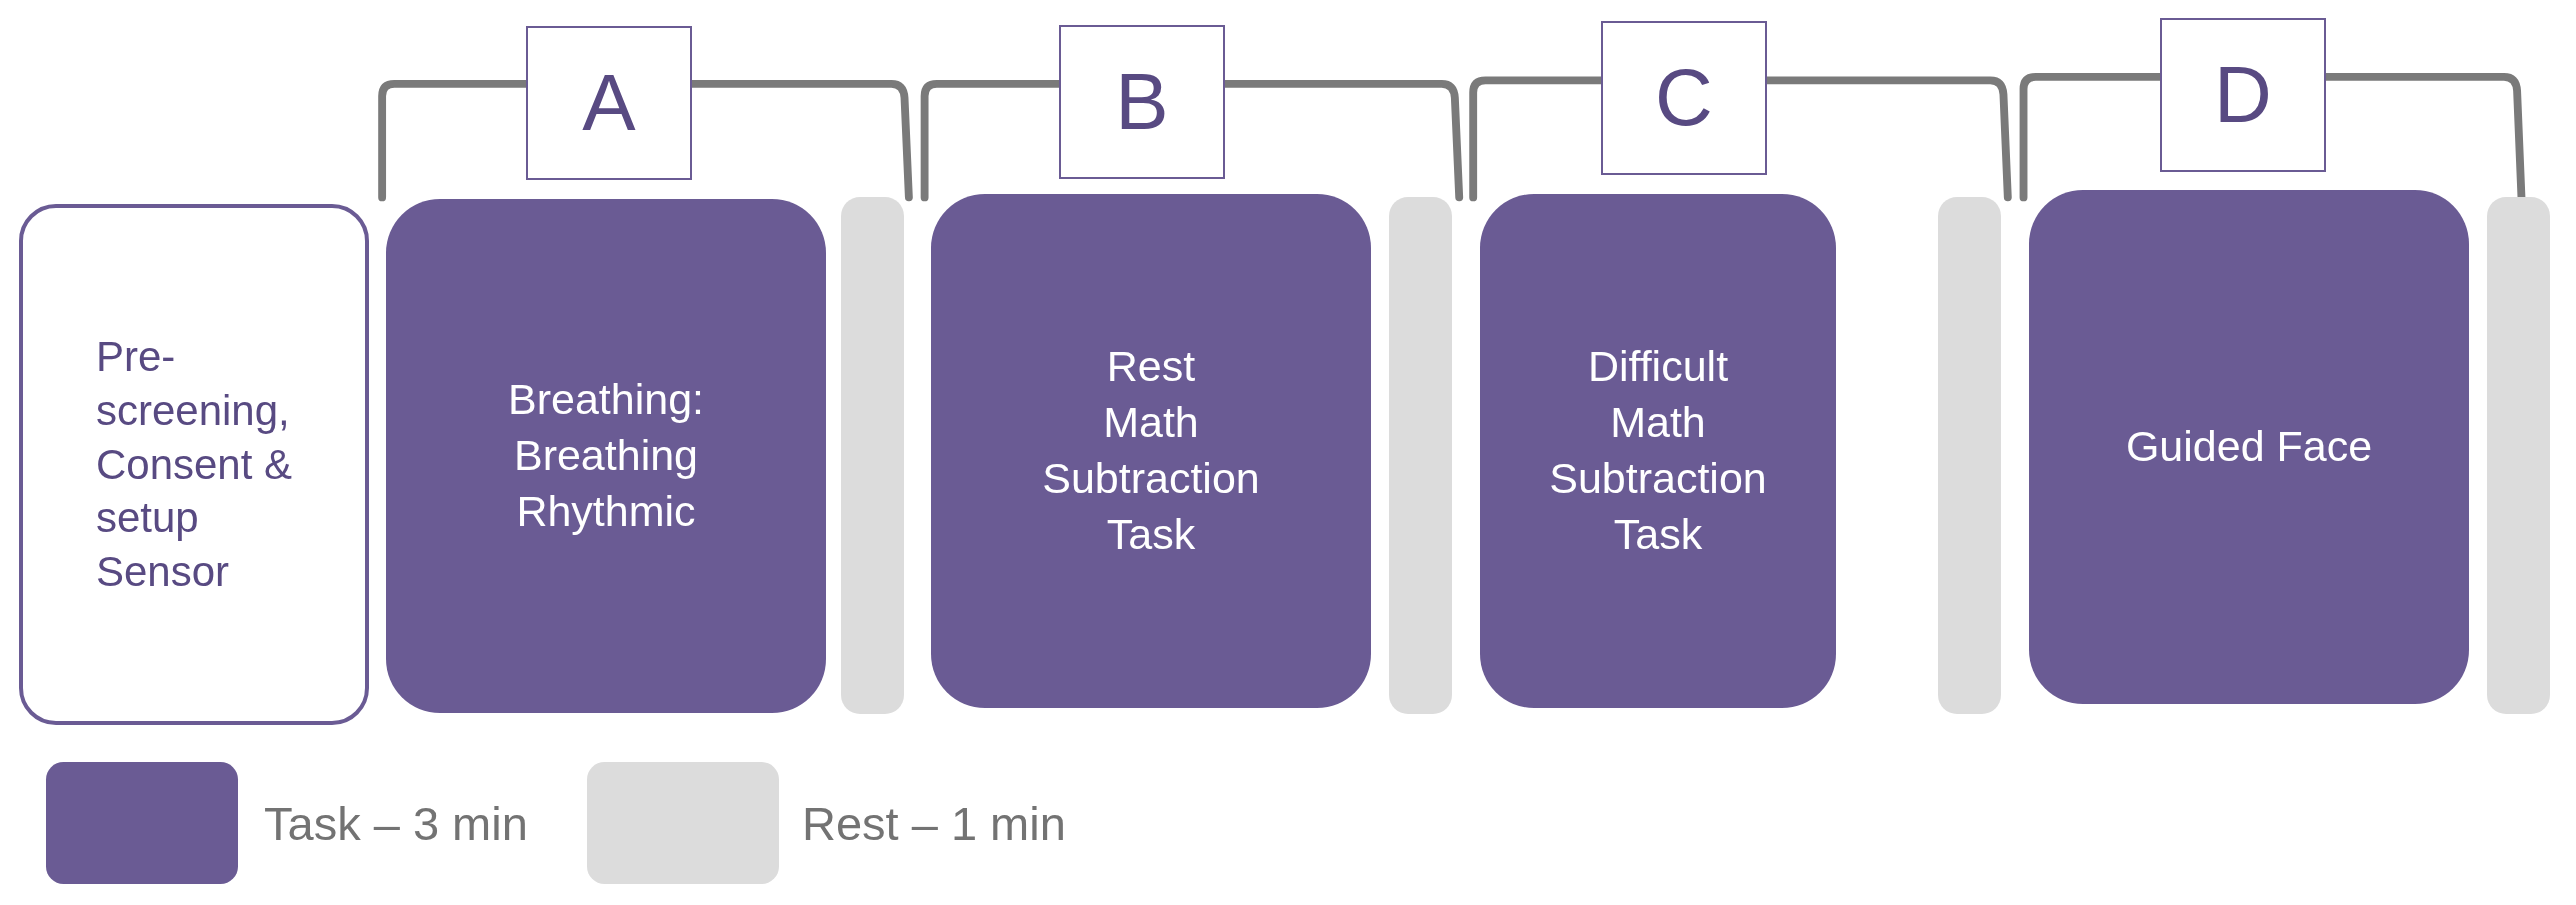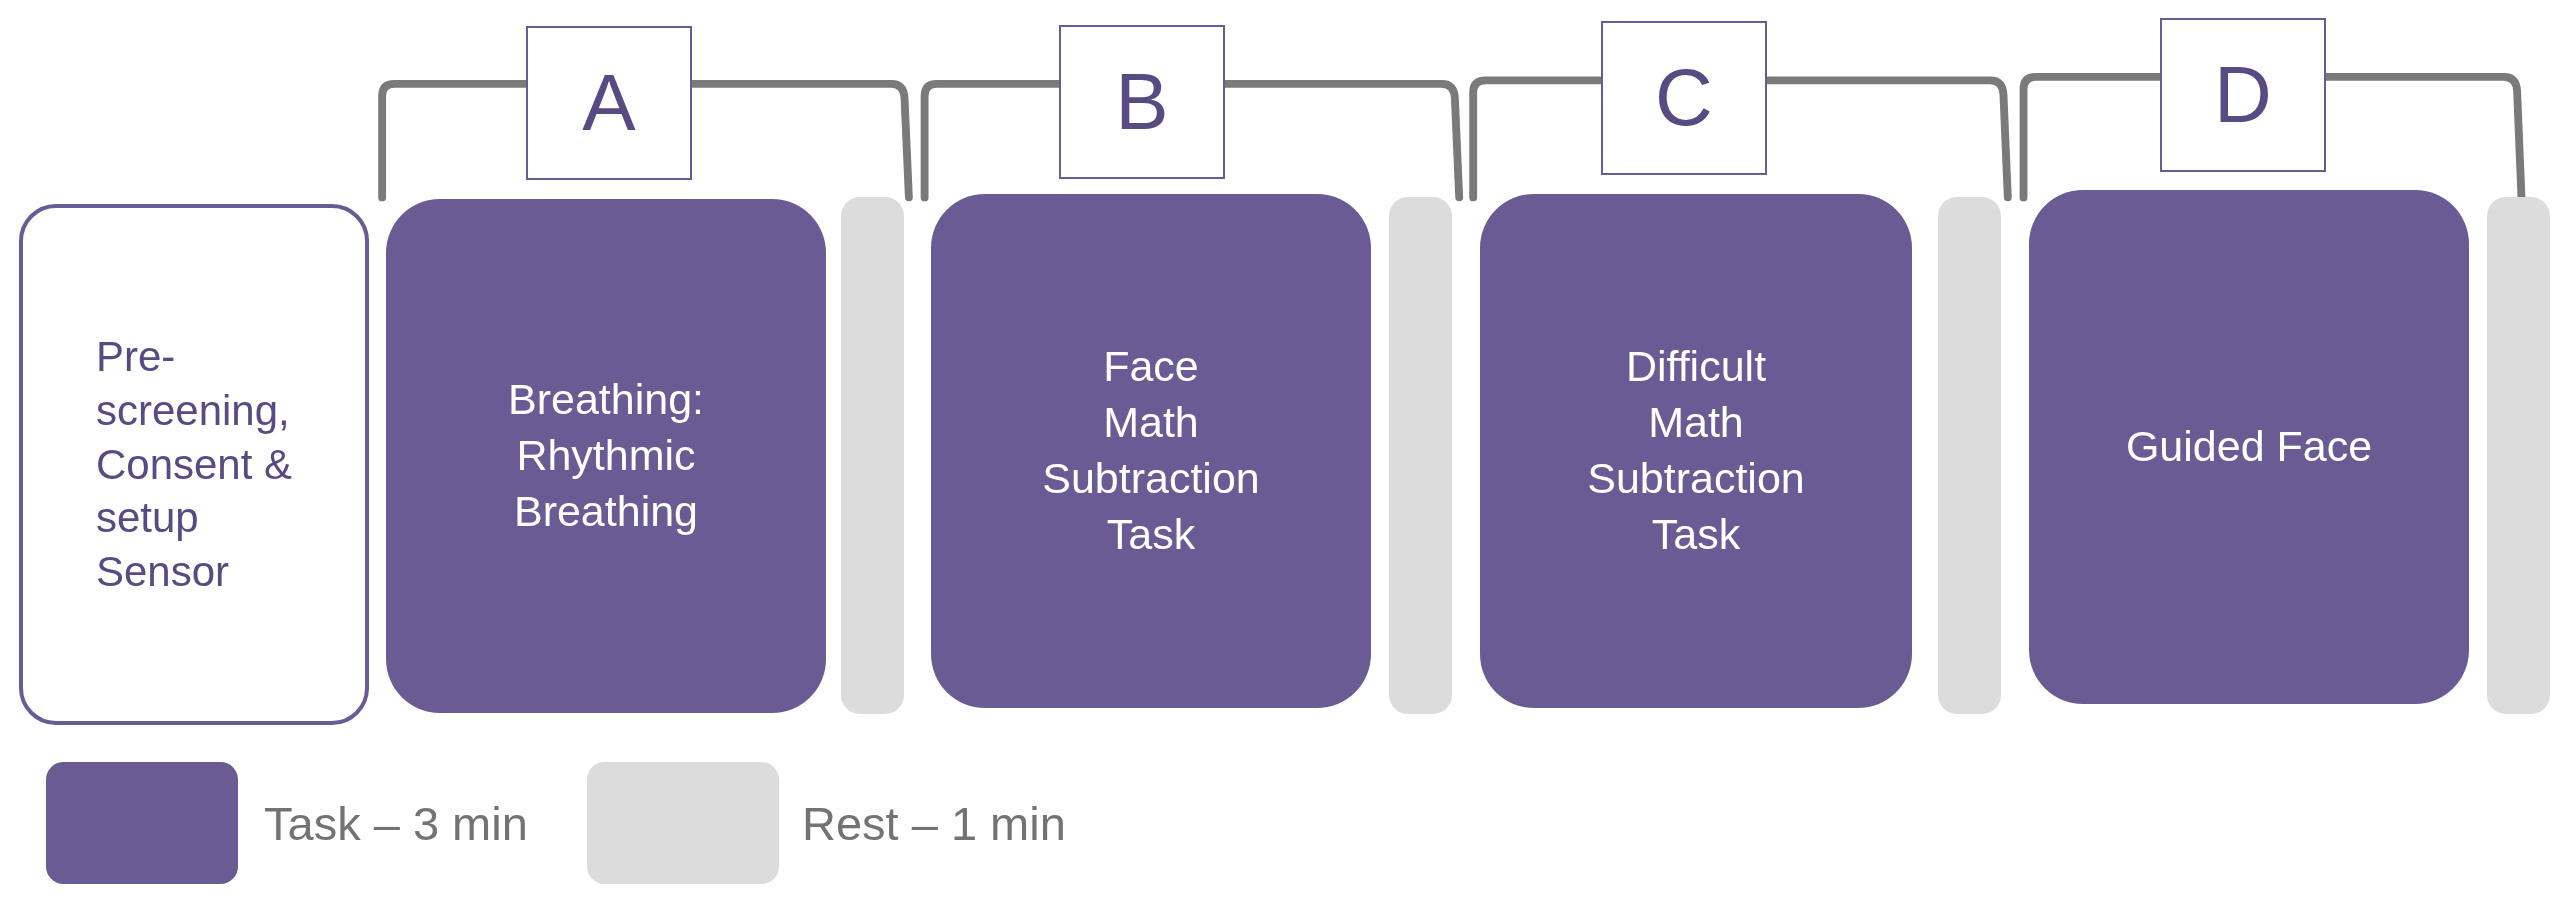--- a/index.html
+++ b/index.html
@@ -155,35 +155,35 @@
   </div>
 
   <div class="rest-bar" style="left:841px; top:197px; width:63px; height:517px;"></div>
   <div class="rest-bar" style="left:1389px; top:197px; width:63px; height:517px;"></div>
   <div class="rest-bar" style="left:1938px; top:197px; width:63px; height:517px;"></div>
   <div class="rest-bar" style="left:2487px; top:197px; width:63px; height:517px;"></div>
 
   <div class="task-box" style="left:386px; top:199px; width:440px; height:514px;">
     <div>
       <div>Breathing:</div>
+      <div>Breathing</div>
       <div>Rhythmic</div>
-      <div>Breathing</div>
     </div>
   </div>
 
   <div class="task-box" style="left:931px; top:194px; width:440px; height:514px;">
     <div>
-      <div>Face</div>
+      <div>Rest</div>
       <div>Math</div>
       <div>Subtraction</div>
       <div>Task</div>
     </div>
   </div>
 
-  <div class="task-box" style="left:1480px; top:194px; width:432px; height:514px;">
+  <div class="task-box" style="left:1480px; top:194px; width:356px; height:514px;">
     <div>
       <div>Difficult</div>
       <div>Math</div>
       <div>Subtraction</div>
       <div>Task</div>
     </div>
   </div>
 
   <div class="task-box" style="left:2029px; top:190px; width:440px; height:514px;">
     <div>

